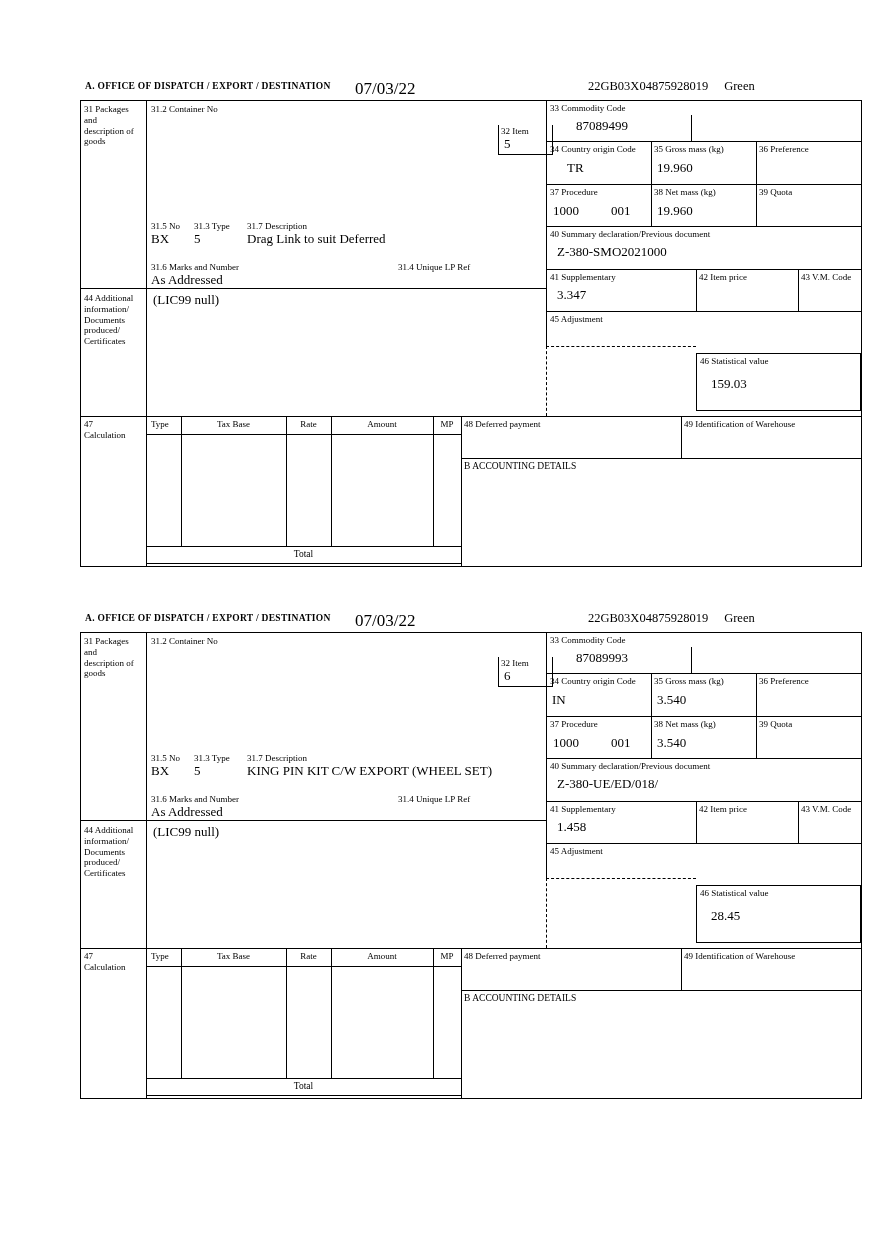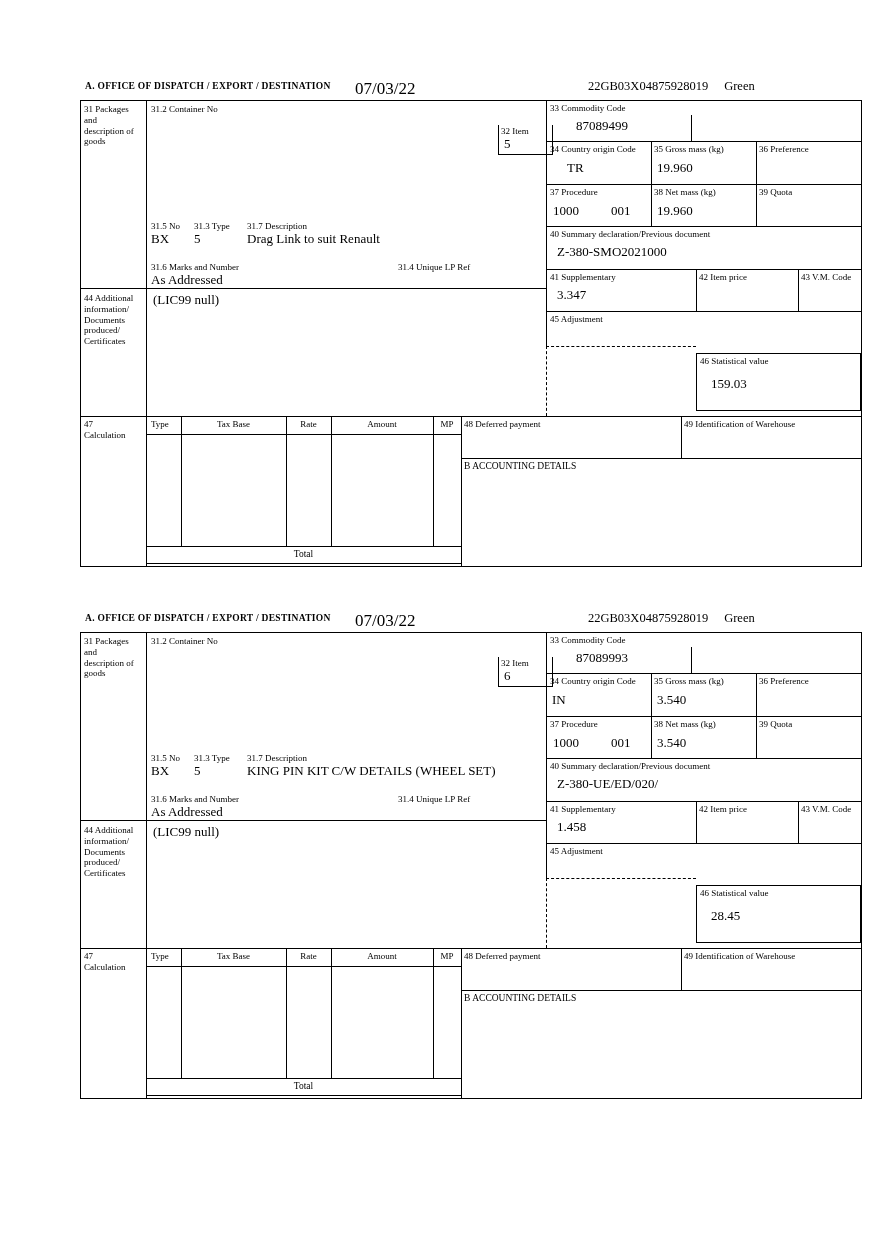--- a/index.html
+++ b/index.html
@@ -87,21 +87,21 @@
       <div class="item-box">
         <div class="lbl nw" style="left:2px;top:1px">32 Item</div>
         <div class="val" style="left:5px;top:11px">5</div>
       </div>
 
       <div class="lbl nw" style="left:70px;top:120px">31.5 No</div>
       <div class="lbl nw" style="left:113px;top:120px">31.3 Type</div>
       <div class="lbl nw" style="left:166px;top:120px">31.7 Description</div>
       <div class="val" style="left:70px;top:130px">BX</div>
       <div class="val" style="left:113px;top:130px">5</div>
-      <div class="val" style="left:166px;top:130px">Drag Link to suit Renault</div>
+      <div class="val" style="left:166px;top:130px">Drag Link to suit Deferred</div>
 
       <div class="lbl nw" style="left:70px;top:161px">31.6 Marks and Number</div>
       <div class="lbl nw" style="left:317px;top:161px">31.4 Unique LP Ref</div>
       <div class="val" style="left:70px;top:171px">As Addressed</div>
 
       <div class="val" style="left:72px;top:191px">(LIC99 null)</div>
 
       <div class="lbl nw" style="left:469px;top:2px">33 Commodity Code</div>
       <div class="val" style="left:495px;top:17px">87089499</div>
 
@@ -193,21 +193,21 @@
       <div class="item-box">
         <div class="lbl nw" style="left:2px;top:1px">32 Item</div>
         <div class="val" style="left:5px;top:11px">6</div>
       </div>
 
       <div class="lbl nw" style="left:70px;top:120px">31.5 No</div>
       <div class="lbl nw" style="left:113px;top:120px">31.3 Type</div>
       <div class="lbl nw" style="left:166px;top:120px">31.7 Description</div>
       <div class="val" style="left:70px;top:130px">BX</div>
       <div class="val" style="left:113px;top:130px">5</div>
-      <div class="val" style="left:166px;top:130px">KING PIN KIT C/W DETAILS (WHEEL SET)</div>
+      <div class="val" style="left:166px;top:130px">KING PIN KIT C/W EXPORT (WHEEL SET)</div>
 
       <div class="lbl nw" style="left:70px;top:161px">31.6 Marks and Number</div>
       <div class="lbl nw" style="left:317px;top:161px">31.4 Unique LP Ref</div>
       <div class="val" style="left:70px;top:171px">As Addressed</div>
 
       <div class="val" style="left:72px;top:191px">(LIC99 null)</div>
 
       <div class="lbl nw" style="left:469px;top:2px">33 Commodity Code</div>
       <div class="val" style="left:495px;top:17px">87089993</div>
 
@@ -218,21 +218,21 @@
       <div class="lbl nw" style="left:678px;top:43px">36 Preference</div>
 
       <div class="lbl nw" style="left:469px;top:86px">37 Procedure</div>
       <div class="val" style="left:472px;top:102px">1000</div>
       <div class="val" style="left:530px;top:102px">001</div>
       <div class="lbl nw" style="left:573px;top:86px">38 Net mass (kg)</div>
       <div class="val" style="left:576px;top:102px">3.540</div>
       <div class="lbl nw" style="left:678px;top:86px">39 Quota</div>
 
       <div class="lbl nw" style="left:469px;top:128px">40 Summary declaration/Previous document</div>
-      <div class="val" style="left:476px;top:143px">Z-380-UE/ED/020/</div>
+      <div class="val" style="left:476px;top:143px">Z-380-UE/ED/018/</div>
 
       <div class="lbl nw" style="left:469px;top:171px">41 Supplementary</div>
       <div class="val" style="left:476px;top:186px">1.458</div>
       <div class="lbl nw" style="left:618px;top:171px">42 Item price</div>
       <div class="lbl nw" style="left:720px;top:171px">43 V.M. Code</div>
 
       <div class="lbl nw" style="left:469px;top:213px">45 Adjustment</div>
 
       <div class="stat-box">
         <div class="lbl nw" style="left:3px;top:2px">46 Statistical value</div>

